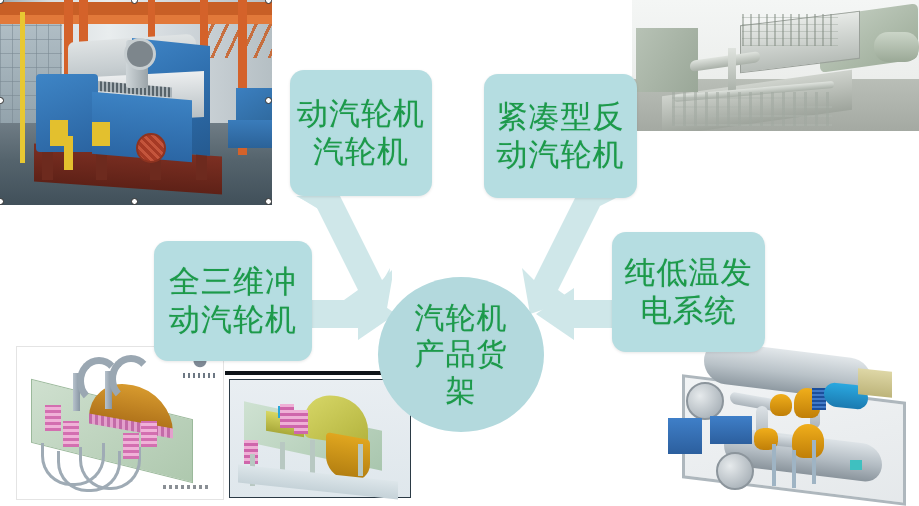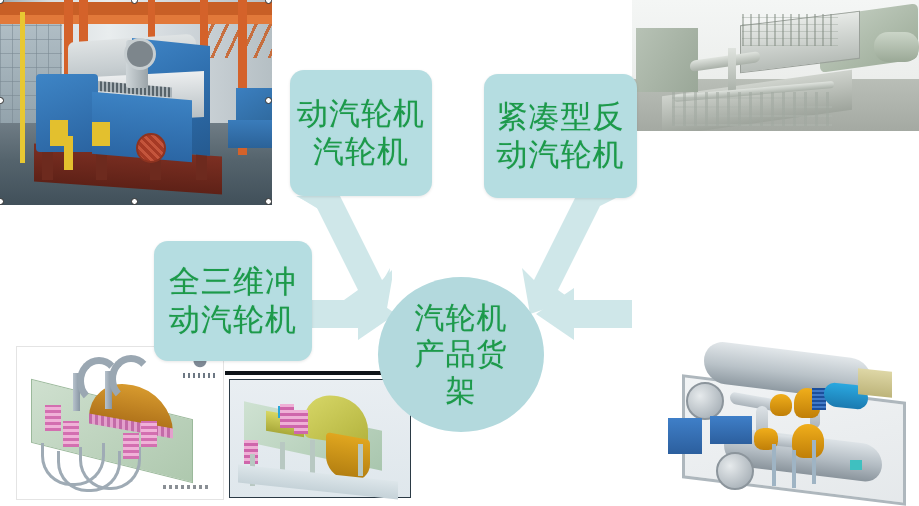--- a/index.html
+++ b/index.html
@@ -602,20 +602,24 @@
   <div class="node-box" id="node-compact-reaction">
     <span class="label">紧凑型反
 动汽轮机</span>
   </div>
 
   <div class="node-box" id="node-full-3d-impulse">
     <span class="label">全三维冲
 动汽轮机</span>
   </div>
 
+  <div class="node-box" id="node-low-temp-power">
+    <span class="label">纯低温发
+电系统</span>
+  </div>
 
   <div class="node-circle">
     <span class="label">汽轮机
 产品货
 架</span>
   </div>
 
 </div>
 
 </body></html>

